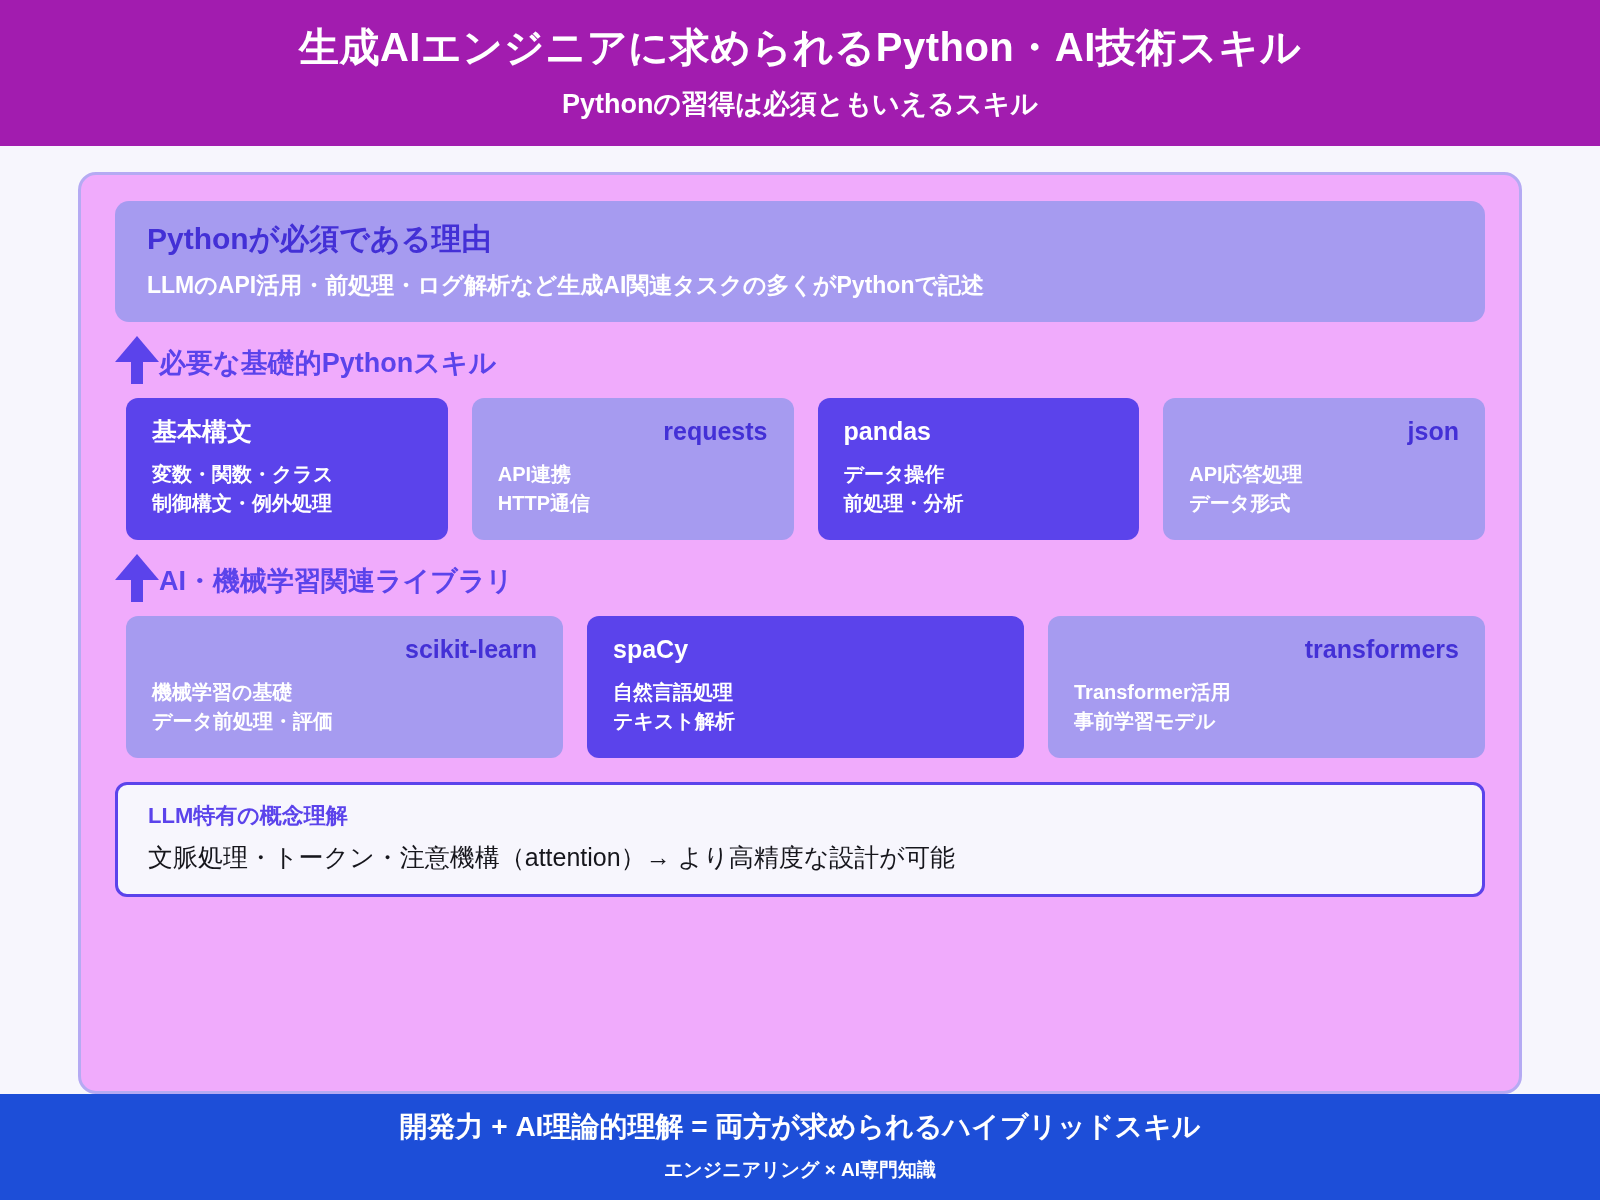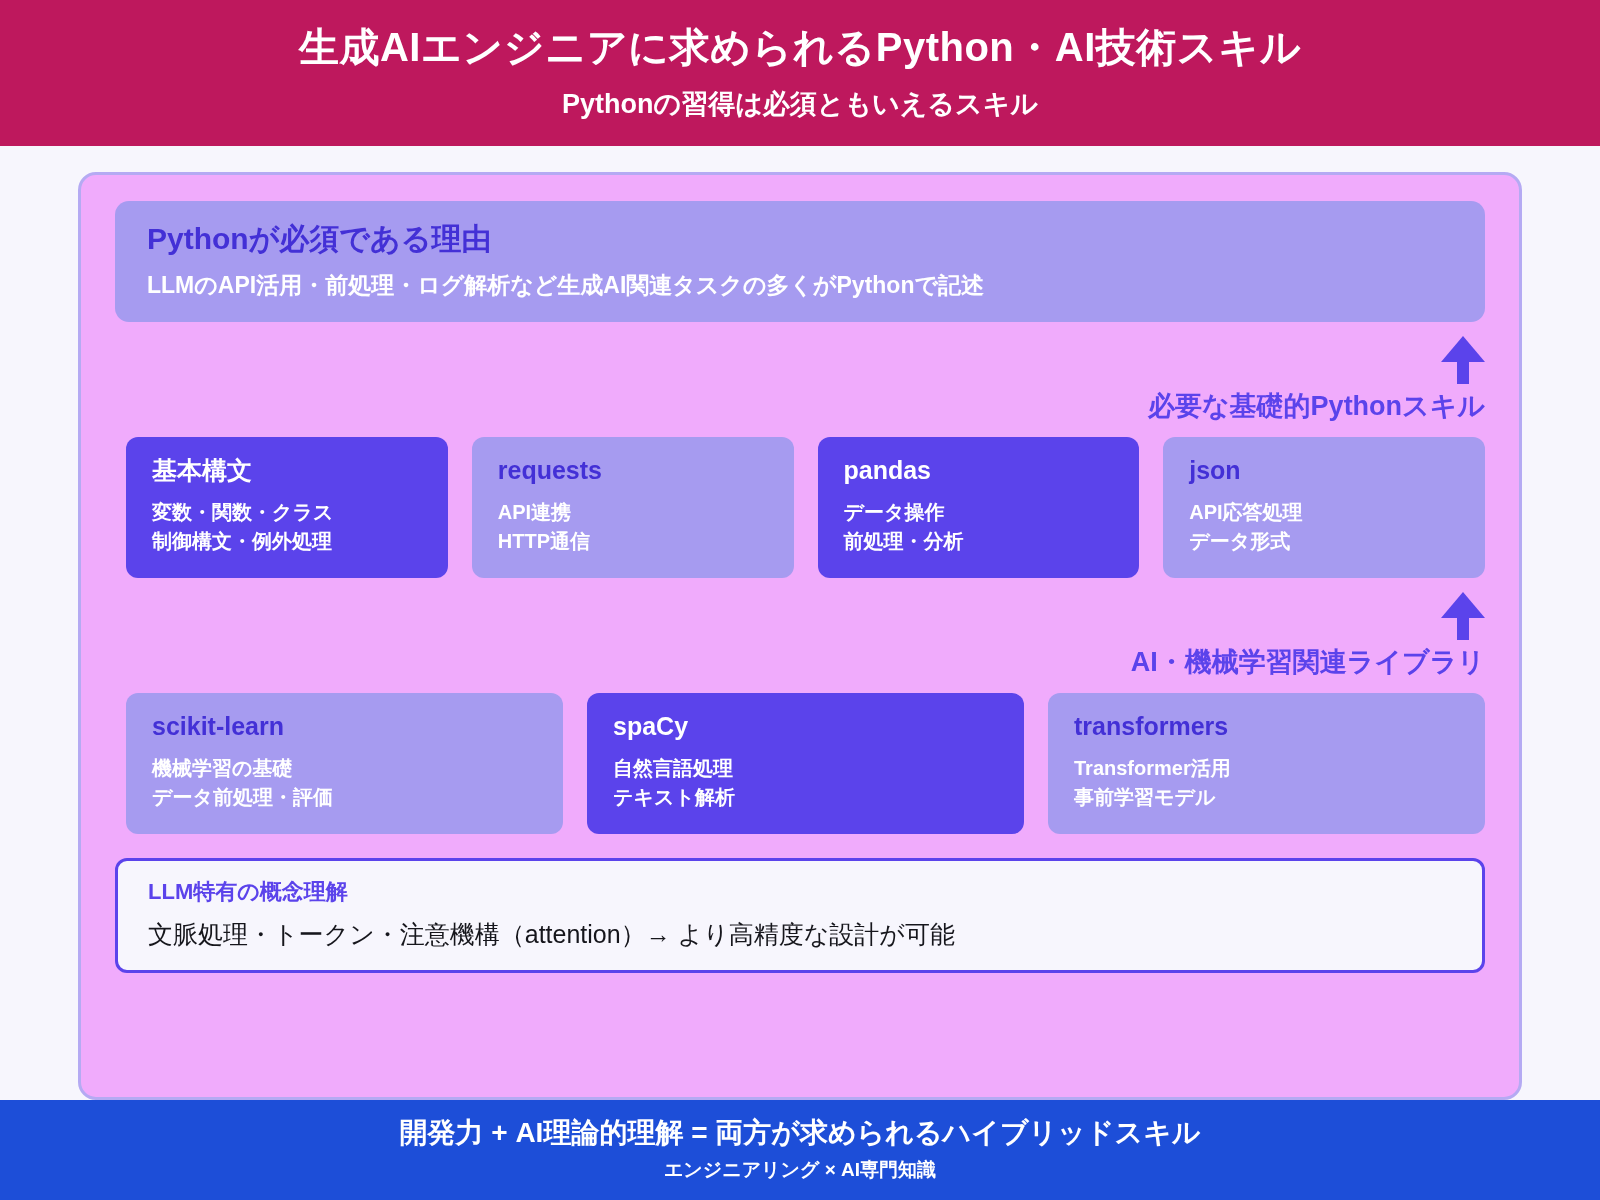--- a/index.html
+++ b/index.html
@@ -14,21 +14,21 @@
 
   #page {
     position:relative;
     width:1600px; height:1200px;
     display:flex; flex-direction:column;
     background:#F7F6FD;
   }
 
   
   .header {
-    background:#be185d;
+    background:#a21caf;
     color:#ffffff;
     padding:22px 60px 26px;
     text-align:center;
     flex:0 0 auto;
   }
   .header-title {
     font-size:40px;
     font-weight:bold;
     letter-spacing:0.5px;
     line-height:1.25;
@@ -78,22 +78,22 @@
     font-size:23px;
     font-weight:bold;
     color:#ffffff;
     line-height:1.25;
   }
 
   
   .arrow-block {
     flex:0 0 auto;
     display:flex;
-    flex-direction:column;
-    align-items:flex-end;
+    flex-direction:row;
+    align-items:center;
     padding:14px 0 4px;
   }
   .arrow-up {
     width:44px; height:48px;
     position:relative;
   }
   .arrow-head {
     position:absolute; top:0; left:0;
     width:0; height:0;
     border-left:22px solid transparent;
@@ -129,21 +129,21 @@
   }
   .skill-card.dark  { background:#5B43EB; }
   .skill-card.light { background:#A69BF0; }
 
   .skill-title {
     font-size:25px;
     font-weight:bold;
     line-height:1.15;
   }
   .skill-card.dark  .skill-title { color:#ffffff; }
-  .skill-card.light .skill-title { color:#4330D6; }
+  .skill-card.light .skill-title { color:#4330D6;text-align:right; }
 
   .skill-lines {
     margin-top:14px;
     font-size:20px;
     font-weight:bold;
     color:#ffffff;
     line-height:1.45;
   }
   .skill-line { display:block; }
 
@@ -179,21 +179,21 @@
     padding:16px 20px 18px;
     flex:0 0 auto;
   }
   .footer-main {
     font-size:28px;
     font-weight:bold;
     color:#ffffff;
     line-height:1.2;
   }
   .footer-sub {
-    margin-top:10px;
+    margin-top:16px;
     font-size:19px;
     font-weight:bold;
     color:#ffffff;
     line-height:1.2;
   }
 </style>
 </head>
 <body>
 
 <div id="page">

